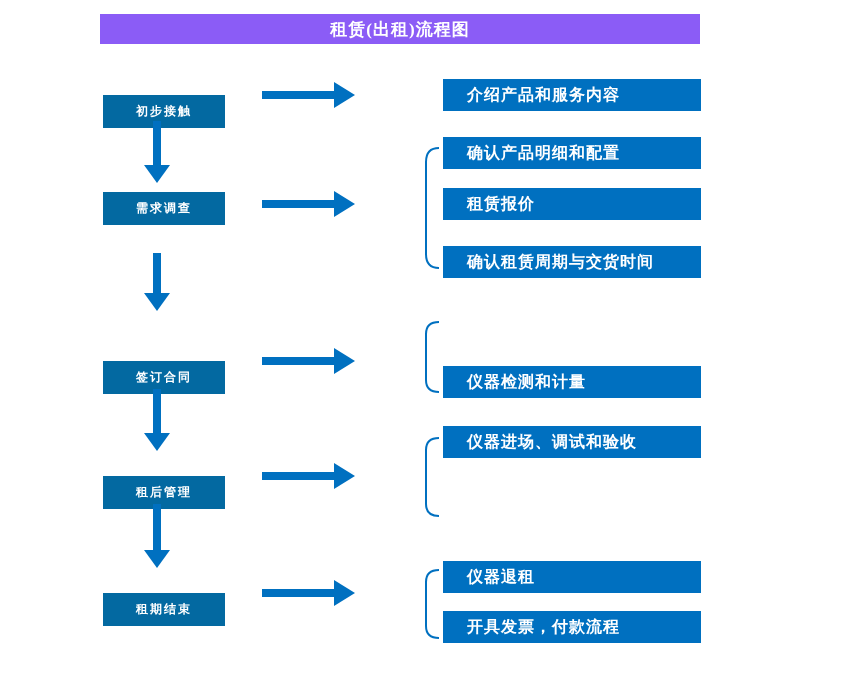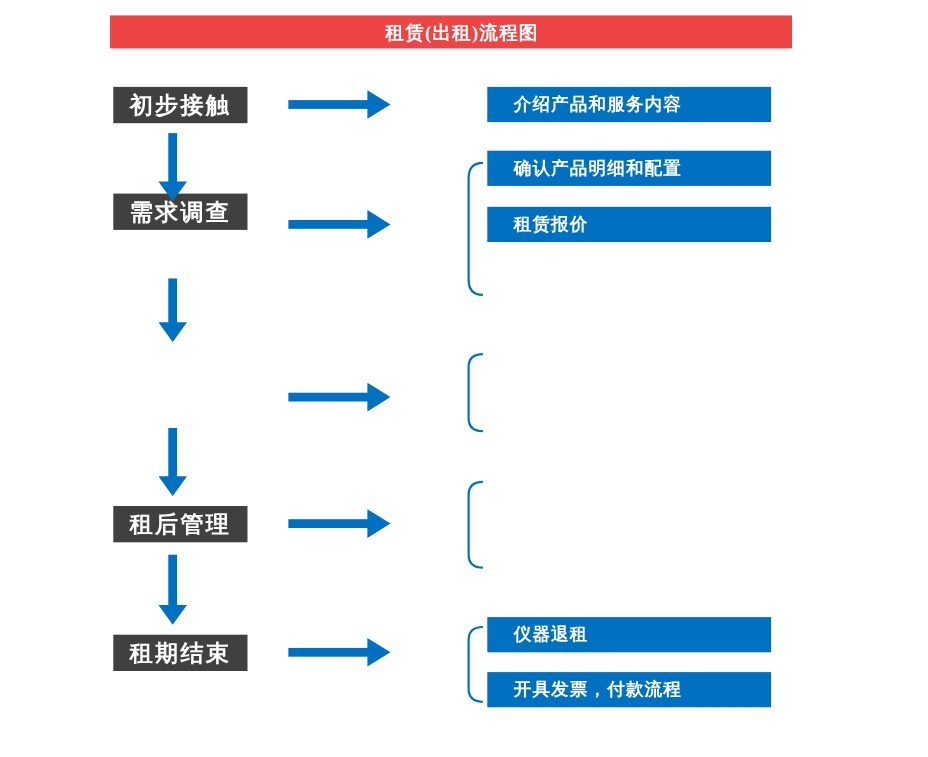--- a/index.html
+++ b/index.html
@@ -8,38 +8,38 @@
     width: 844px;
     height: 688px;
     background: #ffffff;
     font-family: "Liberation Serif", "DejaVu Serif", serif;
     overflow: hidden;
   }
   .title-bar {
     position: absolute;
     left: 100px; top: 14px;
     width: 600px; height: 30px;
-    background: #ef4444;
+    background: #8b5cf6;
     color: #ffffff;
     font-weight: bold;
     font-size: 17px;
     display: flex; align-items: center; justify-content: center;
     letter-spacing: 1px;
-    padding-left: 20px;
   }
   .step-box {
     position: absolute;
     left: 103px;
     width: 122px; height: 33px;
-    background: #404040;
+    background: #0369a1;
     color: #ffffff;
     font-weight: bold;
-    font-size: 21px;
+    font-size: 12px;
     display: flex; align-items: center; justify-content: center;
     letter-spacing: 2px;
+    margin-top: 16px;
   }
   .detail-box {
     position: absolute;
     left: 443px;
     width: 258px; height: 32px;
     background: #0070C0;
     color: #ffffff;
     font-weight: bold;
     font-size: 16px;
     display: flex; align-items: center;
@@ -53,20 +53,21 @@
 </style>
 </head>
 <body>
 
 <div class="canvas">
 
   <div class="title-bar">租赁(出租)流程图</div>
 
   <div class="step-box" style="top:79px">初步接触</div>
   <div class="step-box" style="top:176px">需求调查</div>
+  <div class="step-box" style="top:345px">签订合同</div>
   <div class="step-box" style="top:577px">租期结束</div>
   <div class="step-box" style="top:460px">租后管理</div>
 
   <svg class="arrow" style="left:144px; top:121px" width="26" height="62">
     <rect class="fill-primary" x="9" y="0" width="8" height="46"></rect>
     <polygon class="fill-primary" points="0,44 13,62 26,44"></polygon>
   </svg>
   <svg class="arrow" style="left:144px; top:253px" width="26" height="58">
     <rect class="fill-primary" x="9" y="0" width="8" height="42"></rect>
     <polygon class="fill-primary" points="0,40 13,58 26,40"></polygon>
@@ -111,19 +112,22 @@
     <path class="stroke-primary" d="M16 2 Q3 2 3 14 L3 68 Q3 80 16 80"></path>
   </svg>
   <svg class="bracket" style="left:423px; top:568px" width="18" height="72" viewBox="0 0 18 72">
     <path class="stroke-primary" d="M16 2 Q3 2 3 14 L3 58 Q3 70 16 70"></path>
   </svg>
 
   <div class="detail-box" style="top:79px">介绍产品和服务内容</div>
 
   <div class="detail-box" style="top:137px">确认产品明细和配置</div>
   <div class="detail-box" style="top:188px">租赁报价</div>
+  <div class="detail-box" style="top:246px">确认租赁周期与交货时间</div>
 
+  <div class="detail-box" style="top:366px">仪器检测和计量</div>
 
+  <div class="detail-box" style="top:426px">仪器进场、调试和验收</div>
 
   <div class="detail-box" style="top:611px">开具发票，付款流程</div>
   <div class="detail-box" style="top:561px">仪器退租</div>
 
 </div>
 
 </body></html>

